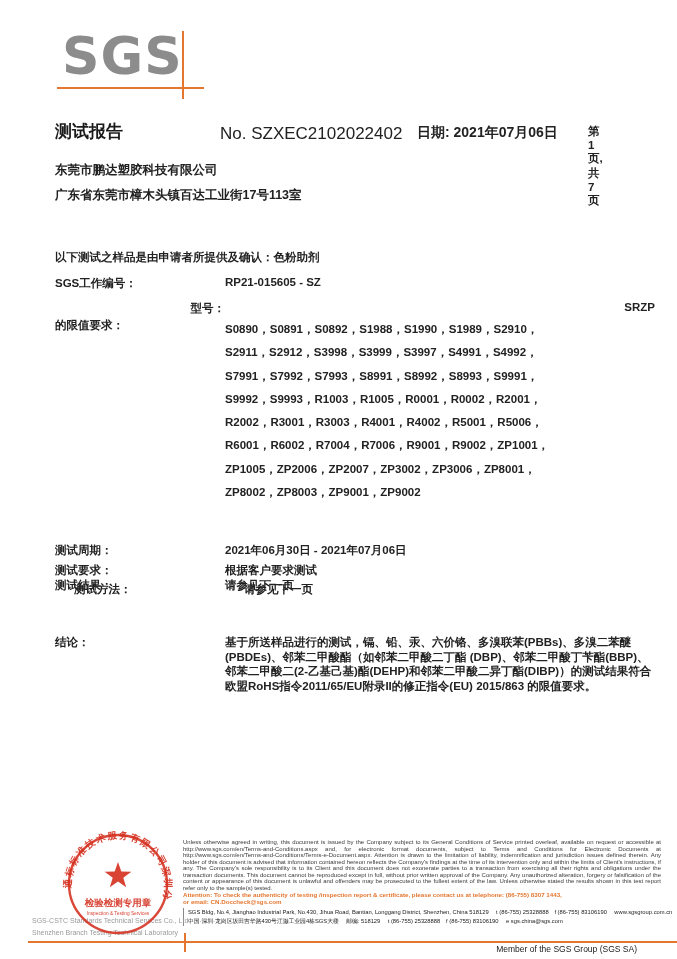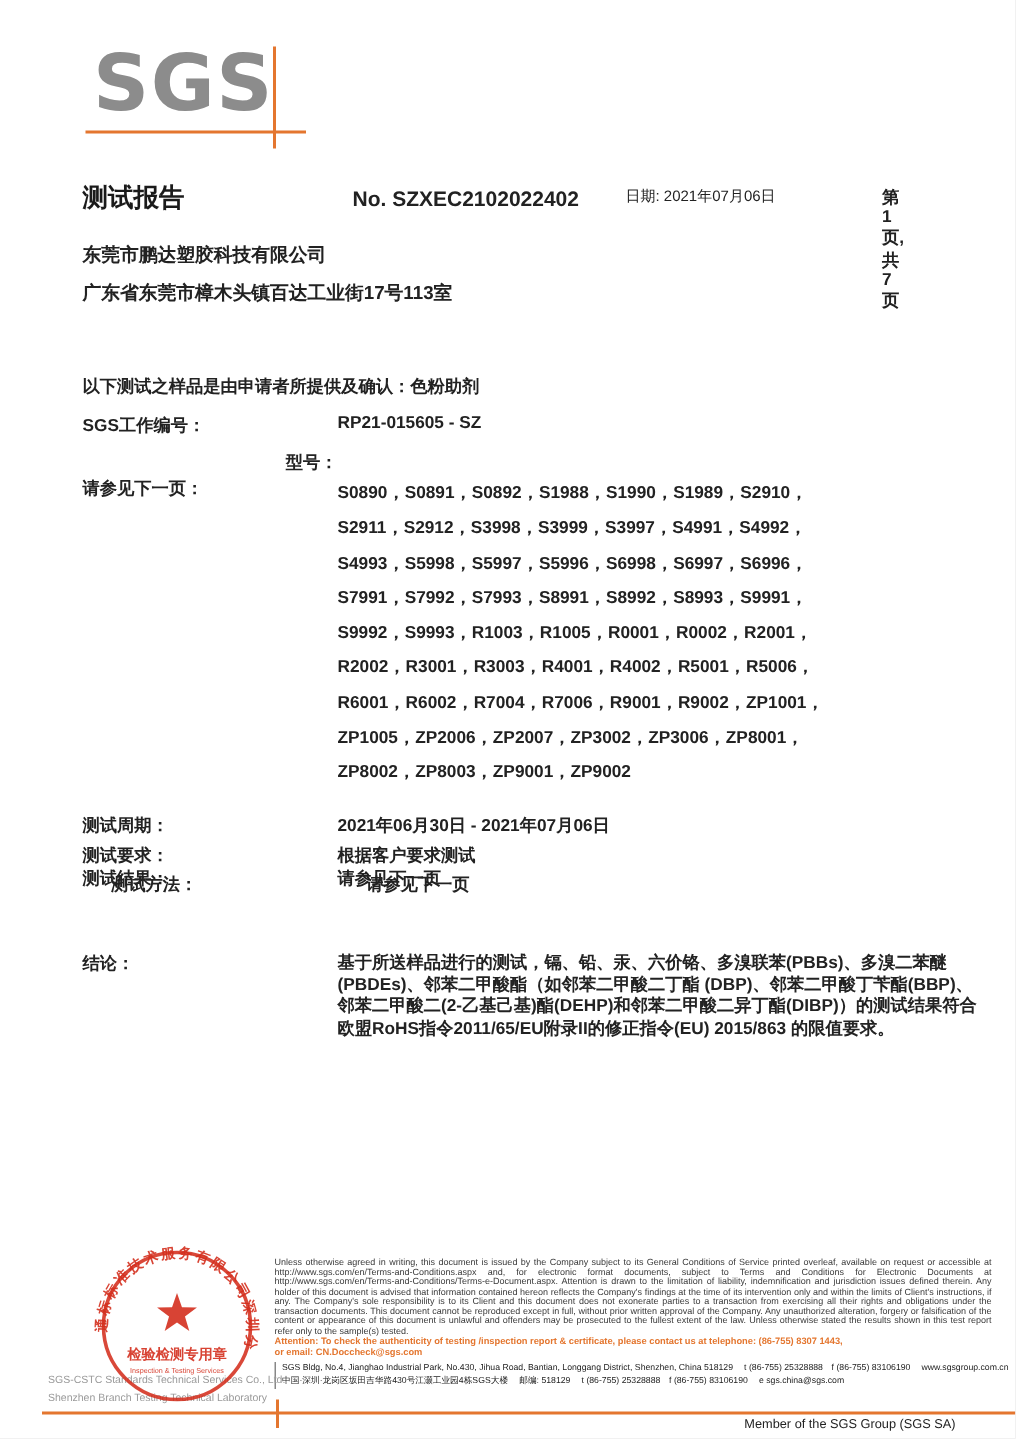--- a/index.html
+++ b/index.html
@@ -12,22 +12,22 @@
   .logo-text{
     position:absolute;left:62px;top:26px;
     font-size:52px;font-weight:bold;color:#8c8c8c;letter-spacing:1px;
     font-family:"DejaVu Sans", sans-serif;
   }
   .logo-hline{position:absolute;left:57px;top:87px;width:147px;height:2px;background:#E4762F;}
   .logo-vline{position:absolute;left:182px;top:31px;width:2px;height:68px;background:#E4762F;}
   
   .title-row{position:absolute;left:0;top:120px;width:570px;height:22px;}
   .doc-title{position:absolute;left:55px;top:0;font-size:17px;font-weight:bold;color:#1a1a1a;}
-  .report-no{position:absolute;left:235px;top:4px;font-size:14px;font-weight:bold;}
-  .report-date{position:absolute;left:417px;top:4px;font-size:10px;font-weight:normal;}
+  .report-no{position:absolute;left:220px;top:4px;font-size:17px;font-weight:normal;}
+  .report-date{position:absolute;left:417px;top:4px;font-size:14px;font-weight:bold;}
   .page-ind{position:absolute;left:588px;top:4px;font-size:11.5px;font-weight:bold;}
   
   .applicant{position:absolute;left:55px;top:158px;font-size:12.5px;font-weight:bold;line-height:25px;}
   
   .intro{position:absolute;left:55px;top:250px;font-size:11.5px;font-weight:bold;}
   .row{position:absolute;left:55px;width:600px;display:flex;font-size:11.5px;font-weight:bold;}
   .lbl{flex:0 0 170px;}
   .val{flex:1;}
   .r-job{top:276px;} .r-model{top:301px;text-align:right;} .r-ref{top:318px;}
   .r-recv{top:519px;} .r-period{top:543px;} .r-req{top:563px;}
@@ -71,28 +71,28 @@
 
   <div class="intro">以下测试之样品是由申请者所提供及确认：色粉助剂</div>
 
   <div class="row r-job">
     <span class="lbl">SGS工作编号：</span>
     <span class="val">RP21-015605 - SZ</span>
   </div>
 
   <div class="row r-model">
     <span class="lbl">型号：</span>
+    <span class="val">SRZP</span>
   </div>
 
   <div class="row r-ref">
-    <span class="lbl">请参见下一页：</span>
+    <span class="lbl">的限值要求：</span>
     <span class="val ref-lines">
       <div>S0890，S0891，S0892，S1988，S1990，S1989，S2910，</div>
       <div>S2911，S2912，S3998，S3999，S3997，S4991，S4992，</div>
-      <div>S4993，S5998，S5997，S5996，S6998，S6997，S6996，</div>
       <div>S7991，S7992，S7993，S8991，S8992，S8993，S9991，</div>
       <div>S9992，S9993，R1003，R1005，R0001，R0002，R2001，</div>
       <div>R2002，R3001，R3003，R4001，R4002，R5001，R5006，</div>
       <div>R6001，R6002，R7004，R7006，R9001，R9002，ZP1001，</div>
       <div>ZP1005，ZP2006，ZP2007，ZP3002，ZP3006，ZP8001，</div>
       <div>ZP8002，ZP8003，ZP9001，ZP9002</div>
     </span>
   </div>
 
 

